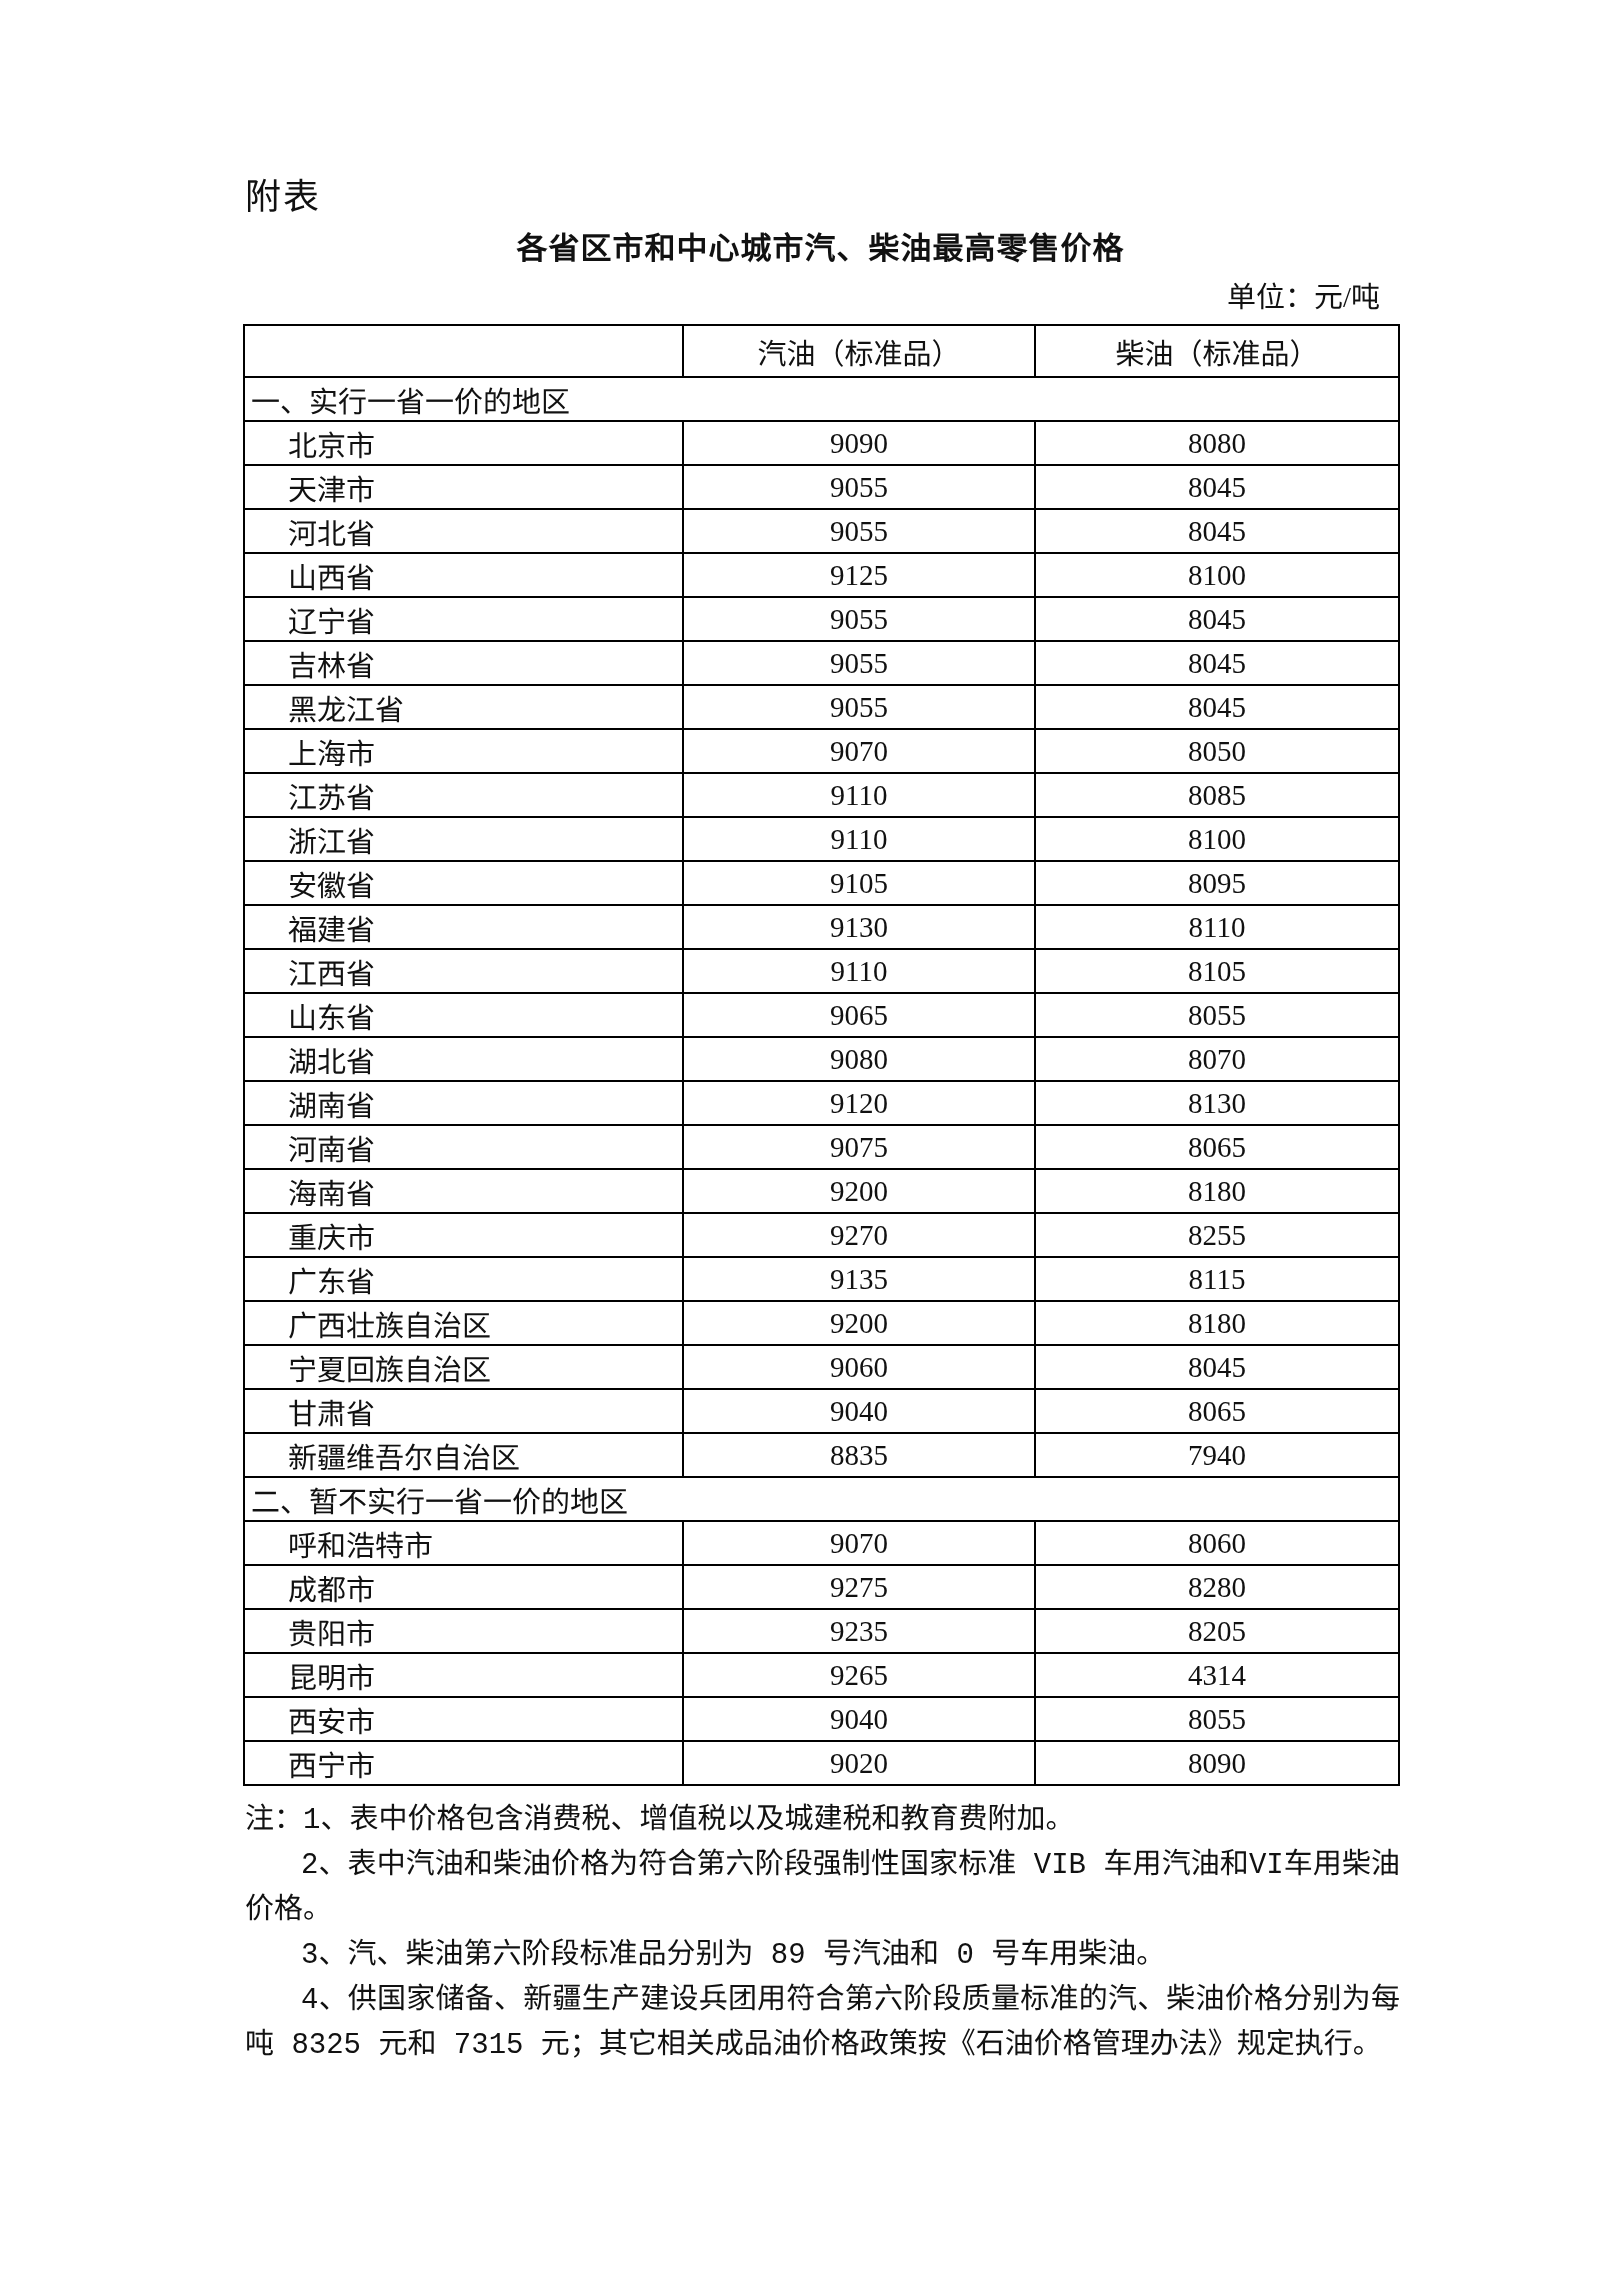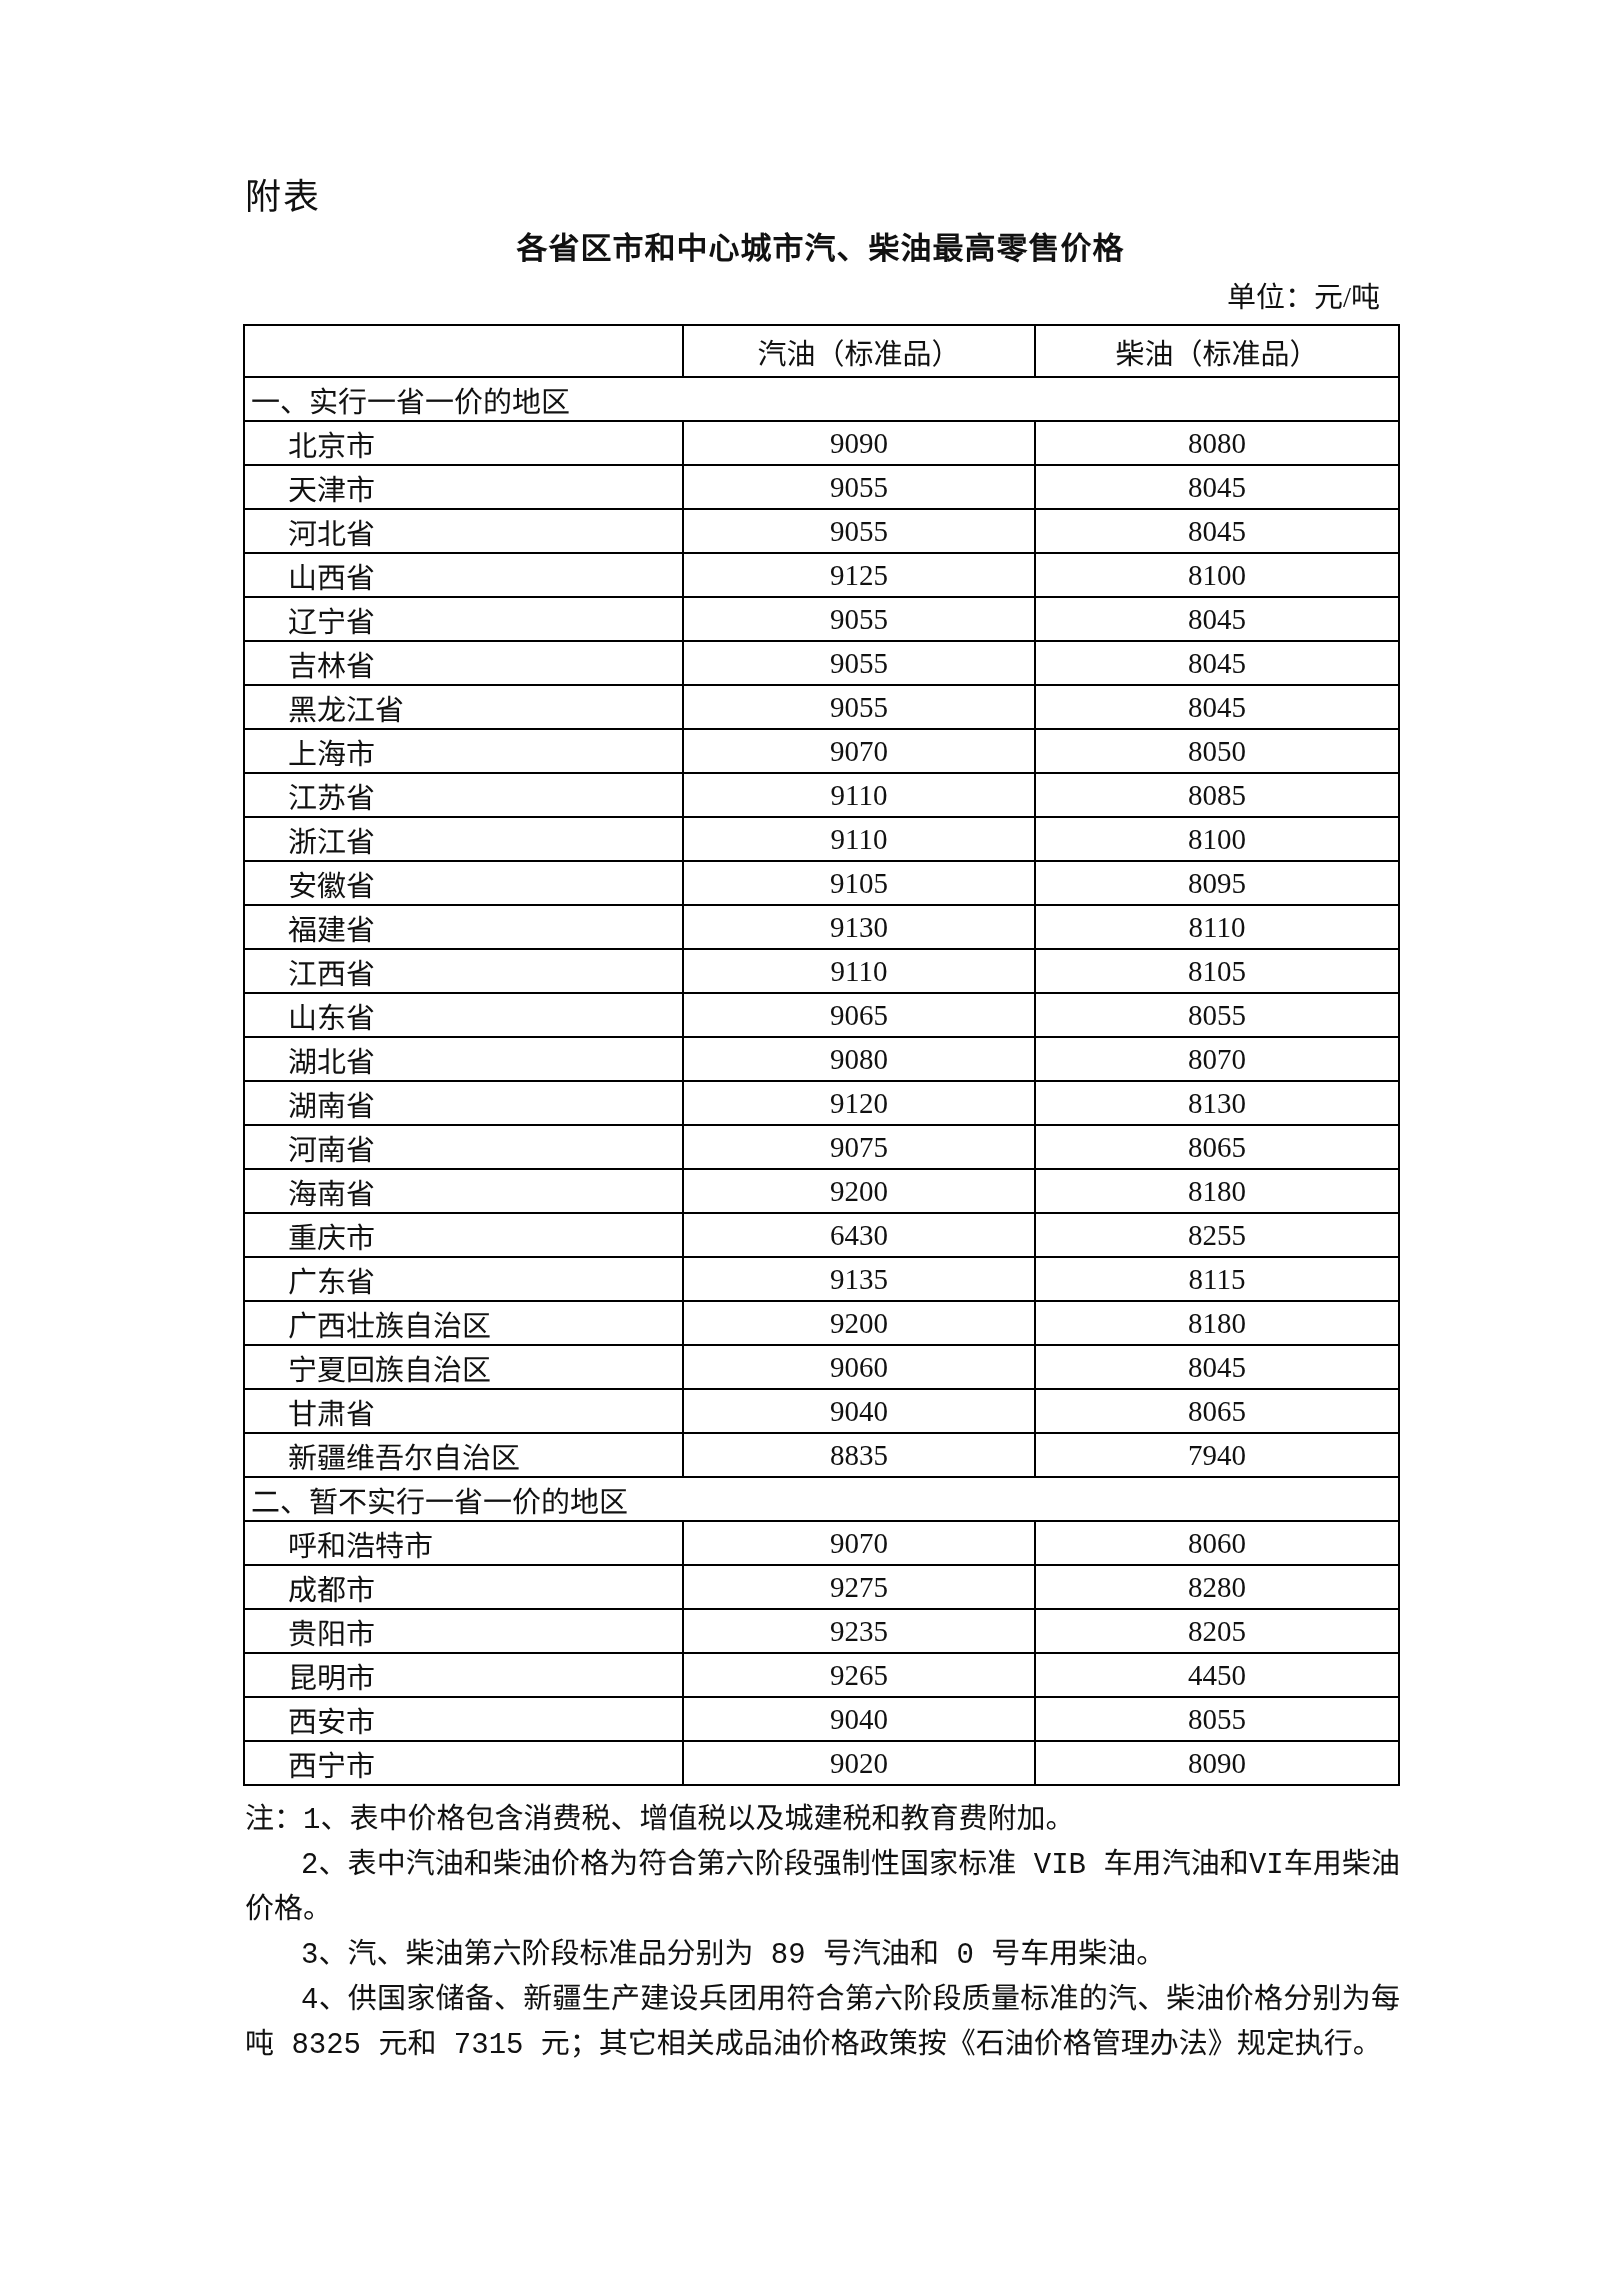--- a/index.html
+++ b/index.html
@@ -212,21 +212,21 @@
           <td class="num-cell">9075</td>
           <td class="num-cell">8065</td>
         </tr>
         <tr class="data-row">
           <td class="region-cell">海南省</td>
           <td class="num-cell">9200</td>
           <td class="num-cell">8180</td>
         </tr>
         <tr class="data-row">
           <td class="region-cell">重庆市</td>
-          <td class="num-cell">6430</td>
+          <td class="num-cell">9270</td>
           <td class="num-cell">8255</td>
         </tr>
         <tr class="data-row">
           <td class="region-cell">广东省</td>
           <td class="num-cell">9135</td>
           <td class="num-cell">8115</td>
         </tr>
         <tr class="data-row">
           <td class="region-cell">广西壮族自治区</td>
           <td class="num-cell">9200</td>
@@ -261,21 +261,21 @@
           <td class="num-cell">8280</td>
         </tr>
         <tr class="data-row">
           <td class="region-cell">贵阳市</td>
           <td class="num-cell">9235</td>
           <td class="num-cell">8205</td>
         </tr>
         <tr class="data-row">
           <td class="region-cell">昆明市</td>
           <td class="num-cell">9265</td>
-          <td class="num-cell">4450</td>
+          <td class="num-cell">4314</td>
         </tr>
         <tr class="data-row">
           <td class="region-cell">西安市</td>
           <td class="num-cell">9040</td>
           <td class="num-cell">8055</td>
         </tr>
         <tr class="data-row">
           <td class="region-cell">西宁市</td>
           <td class="num-cell">9020</td>
           <td class="num-cell">8090</td>

